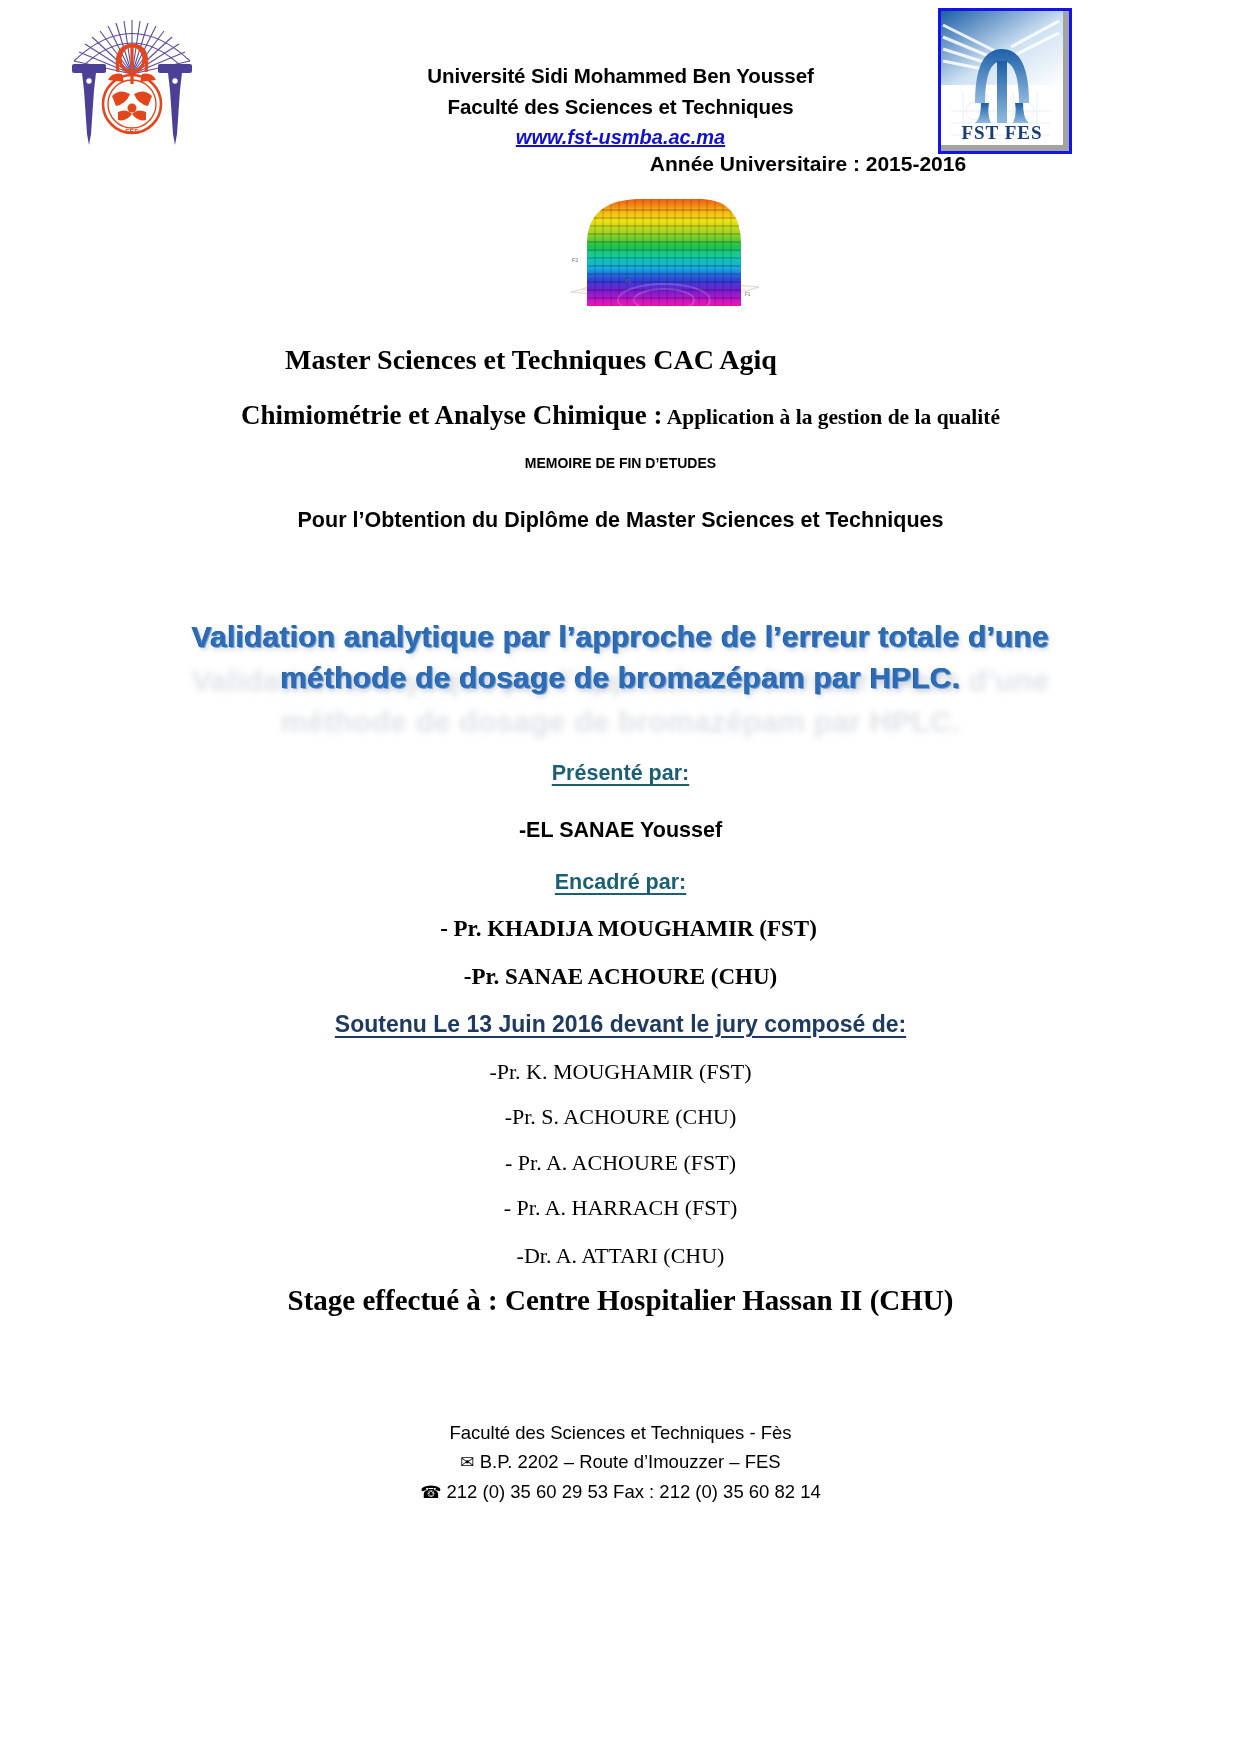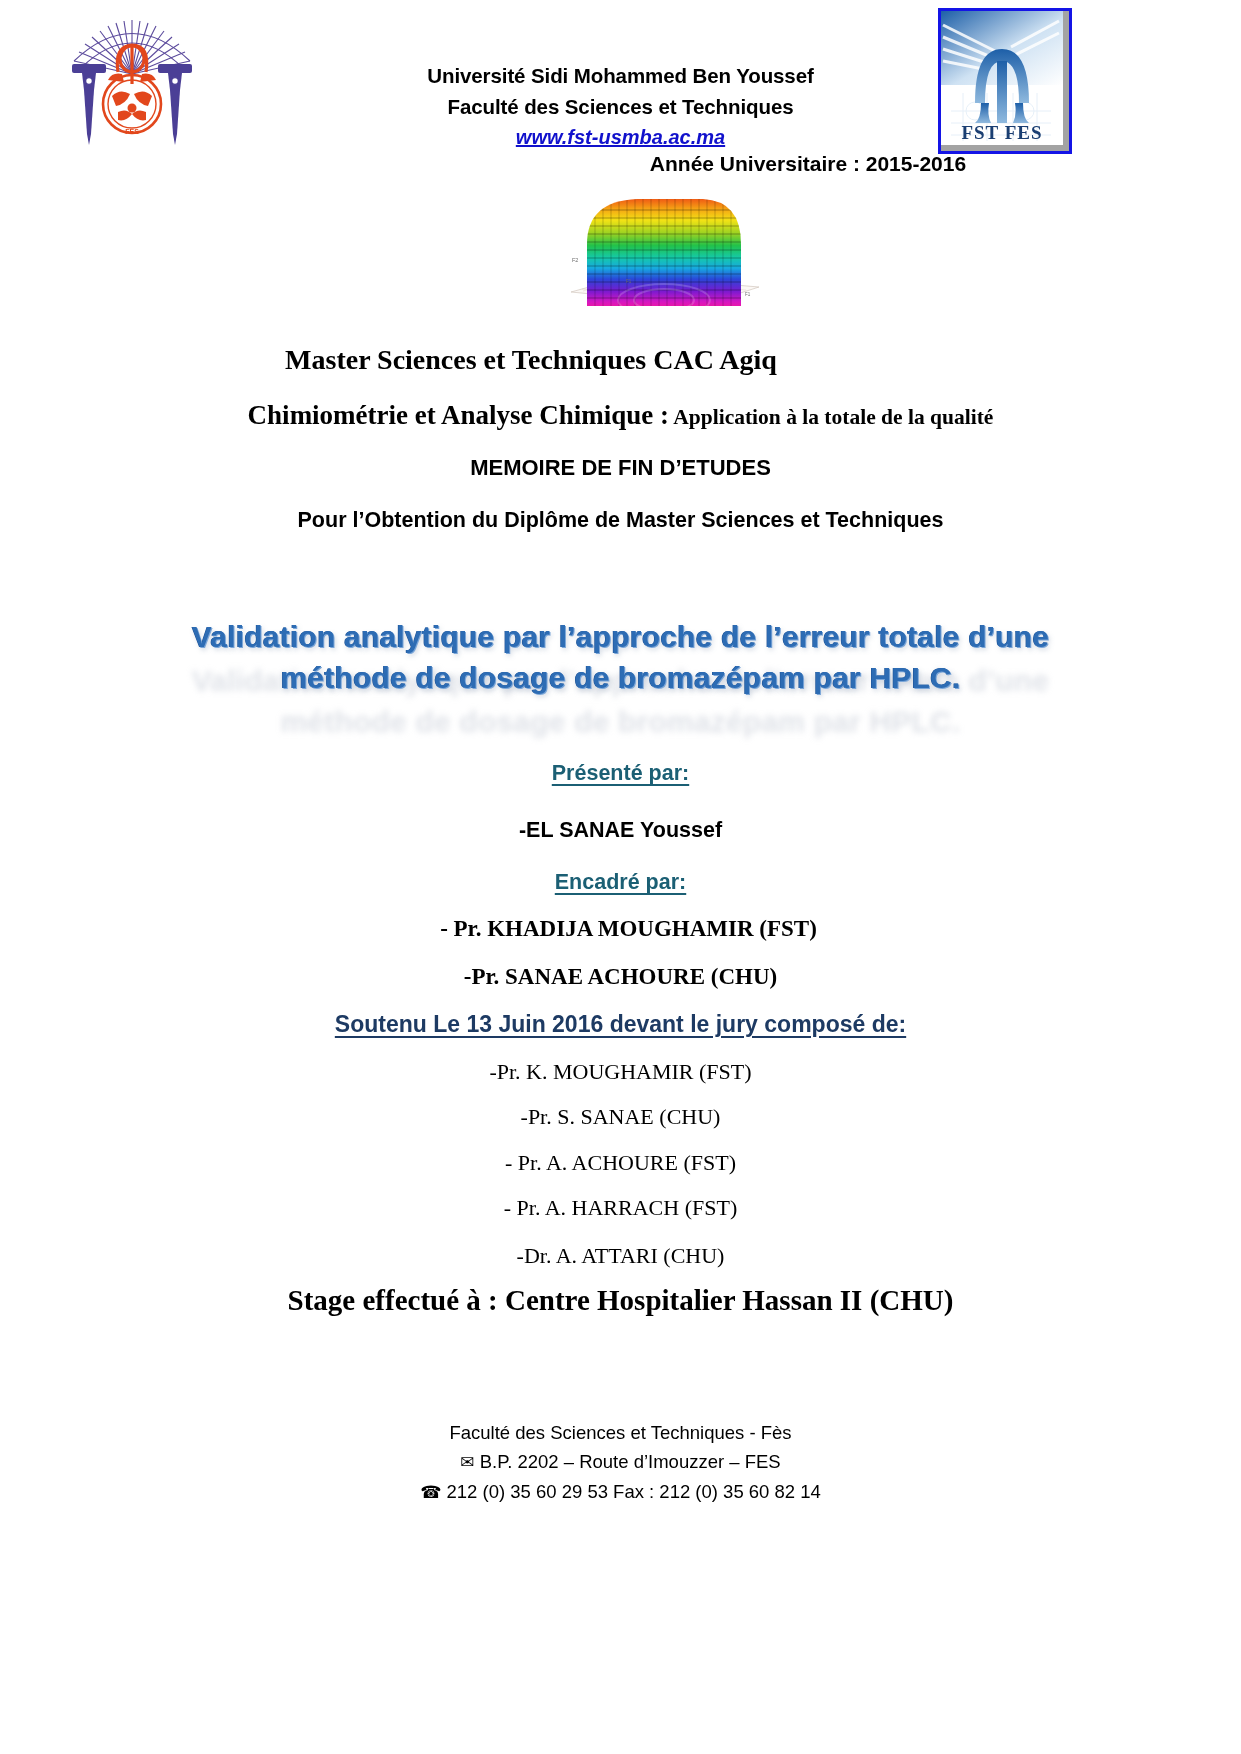--- a/index.html
+++ b/index.html
@@ -116,21 +116,21 @@
     font-size: 21.5px;
   }
   .memoire-line {
     position: absolute;
     top: 455px;
     left: 0;
     width: 1241px;
     text-align: center;
     font-family: "Liberation Sans", sans-serif;
     font-weight: bold;
-    font-size: 22px;
+    font-size: 14px;
     color: #000;
   }
   .obtention-line {
     position: absolute;
     top: 508px;
     left: 0;
     width: 1241px;
     text-align: center;
     font-family: "Liberation Sans", sans-serif;
     font-weight: bold;
@@ -453,21 +453,21 @@
       </g>
 
       <text x="9" y="74" fill="#6e6e6e" font-family="Liberation Sans, sans-serif" font-size="5.5">F2</text>
       <text x="63" y="95" fill="#6e6e6e" font-family="Liberation Sans, sans-serif" font-size="4.5">F1</text>
       <text x="182" y="108" fill="#6e6e6e" font-family="Liberation Sans, sans-serif" font-size="4.5">F1</text>
     </svg>
   </div>
 
   <div class="master-line">Master Sciences et Techniques CAC Agiq</div>
   <div class="chimio-line">
-    <span>Chimiométrie et Analyse Chimique :</span><span class="sub"> Application à la totale de la qualité</span>
+    <span>Chimiométrie et Analyse Chimique :</span><span class="sub"> Application à la gestion de la qualité</span>
   </div>
   <div class="memoire-line">MEMOIRE DE FIN D’ETUDES</div>
   <div class="obtention-line">Pour l’Obtention du Diplôme de Master Sciences et Techniques</div>
 
   <div class="wordart-ghost">
     <div>Validation analytique par l’approche de l’erreur totale d’une</div>
     <div>méthode de dosage de bromazépam par HPLC.</div>
   </div>
   <div class="wordart">
     <div>Validation analytique par l’approche de l’erreur totale d’une</div>
@@ -475,21 +475,21 @@
   </div>
 
   <div class="teal-head" style="top:761px;">Présenté par:</div>
   <div class="black-sans-bold" style="top:818px;">-EL SANAE Youssef</div>
   <div class="teal-head" style="top:870px;">Encadré par:</div>
   <div class="serif-bold" style="top:916px;margin-left:8px;">- Pr. KHADIJA MOUGHAMIR (FST)</div>
   <div class="serif-bold" style="top:964px;">-Pr.  SANAE ACHOURE (CHU)</div>
   <div class="navy-head" style="top:1011px;">Soutenu Le 13  Juin 2016  devant le jury composé de:</div>
 
   <div class="jury-item" style="top:1059px;">-Pr.  K. MOUGHAMIR (FST)</div>
-  <div class="jury-item" style="top:1104px;">-Pr.  S. SANAE (CHU)</div>
+  <div class="jury-item" style="top:1104px;">-Pr.  S. ACHOURE (CHU)</div>
   <div class="jury-item" style="top:1150px;">- Pr. A. ACHOURE (FST)</div>
   <div class="jury-item" style="top:1195px;">- Pr. A. HARRACH (FST)</div>
   <div class="jury-item" style="top:1243px;">-Dr. A. ATTARI (CHU)</div>
 
   <div class="stage-line" style="top:1284px;">Stage effectué à : Centre Hospitalier Hassan II (CHU)</div>
 
   <div class="footer">
     <div>Faculté des Sciences et Techniques -  Fès</div>
     <div>
       <span class="glyph">✉</span>

